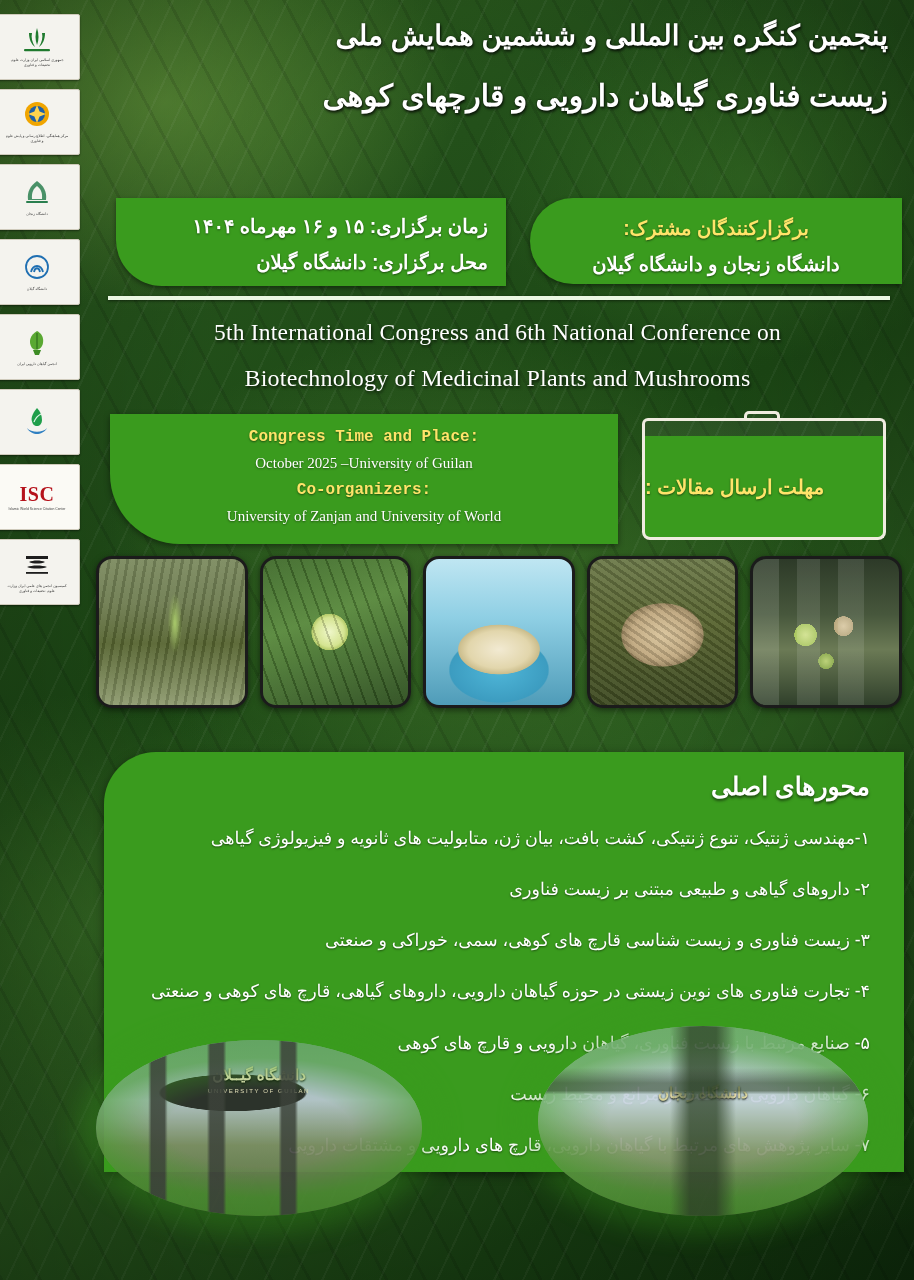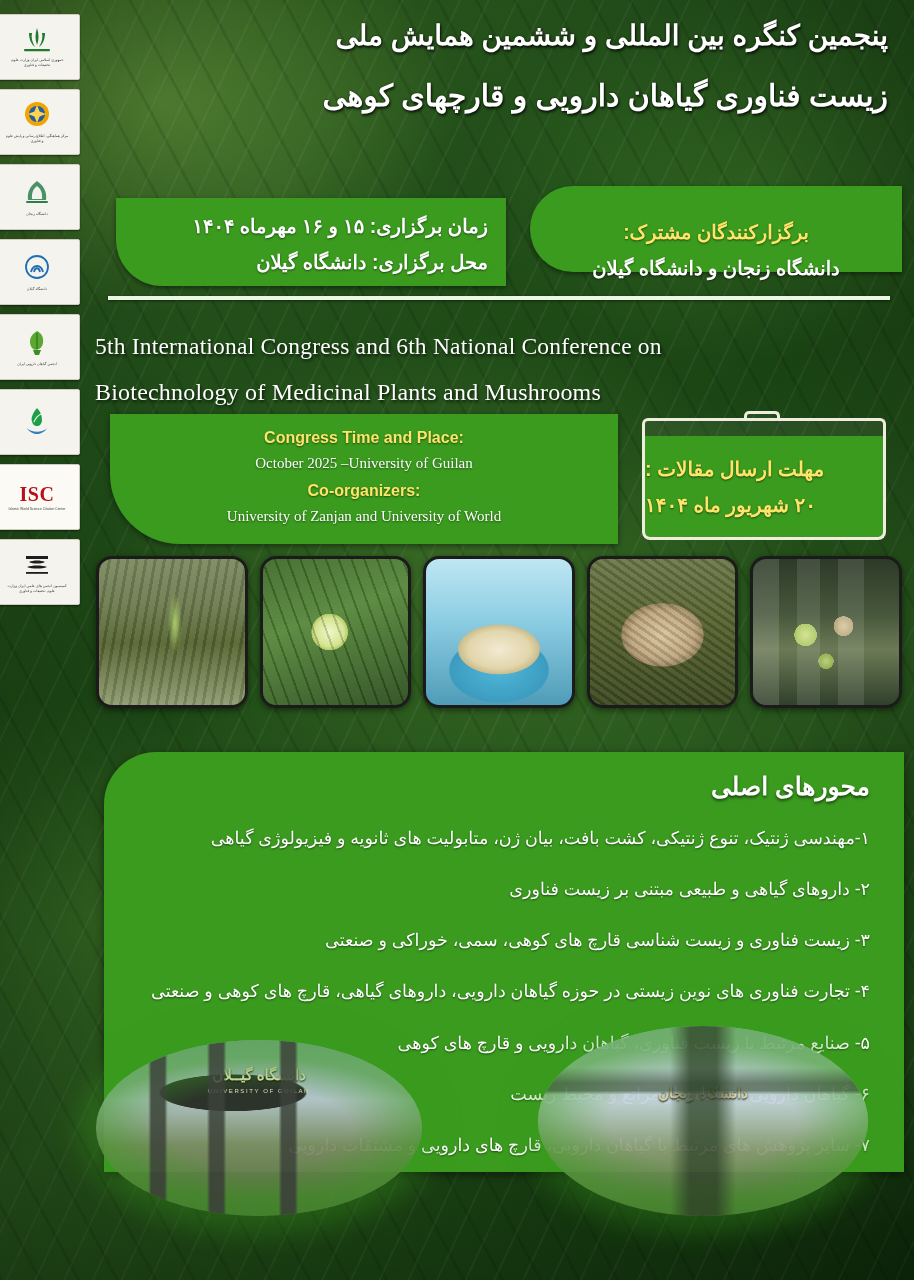--- a/index.html
+++ b/index.html
@@ -123,25 +123,25 @@
     top: 12px;
     width: 390px;
     height: 88px;
     border-radius: 0 0 0 46px;
     padding: 10px 18px 0 36px;
     text-align: right;
     direction: rtl;
   }
   .blk-org {
     right: 12px;
-    top: 0;
+    top: 12px;
     width: 372px;
     height: 86px;
     border-radius: 44px 0 0 44px;
-    padding: 28px 26px 0 26px;
+    padding: 12px 26px 0 26px;
     text-align: center;
     direction: rtl;
   }
   .blk-line {
     color: #ffffff;
     font-weight: bold;
     font-size: 19.5px;
     line-height: 1.85;
     direction: rtl;
     text-shadow: 0 1px 2px rgba(0,0,0,.5);
@@ -157,24 +157,24 @@
     width: 782px;
     height: 4px;
     background: #eaf7e2;
     box-shadow: 0 1px 3px rgba(0,0,0,.5);
     z-index: 5;
   }
 
   
   .en-head {
     position: absolute;
-    top: 328px;
+    top: 314px;
     left: 95px;
     width: 805px;
-    text-align: left;
+    text-align: center;
     direction: ltr;
     z-index: 5;
   }
   .en-line {
     font-family: "Liberation Serif", serif;
     color: #ffffff;
     font-size: 23.5px;
     line-height: 1.55;
     text-shadow: 1px 2px 3px rgba(0,0,0,.7);
     letter-spacing: .2px;
@@ -190,21 +190,21 @@
     height: 130px;
     background: #3a9b1e;
     border-radius: 0 0 0 70px;
     box-shadow: 0 2px 6px rgba(0,0,0,.45);
     padding: 10px 14px 0 14px;
     text-align: center;
     direction: ltr;
     z-index: 5;
   }
   .en-b-head {
-    font-family: Liberation Sans, sans-serif;
+    font-family: Liberation Mono, monospace;
     color: #ffe46a;
     font-size: 16px;
     font-weight: bold;
     line-height: 1.7;
     text-shadow: 0 1px 2px rgba(0,0,0,.5);
   }
   .en-b-text {
     font-family: "Liberation Serif", serif;
     color: #ffffff;
     font-size: 15px;
@@ -561,21 +561,20 @@
     <div class="en-b-text">October 2025 –University of Guilan</div>
     <div class="en-b-head">Co-organizers:</div>
     <div class="en-b-text">University of Zanjan and University of World</div>
   </div>
 
   <div class="deadline-wrap">
     <div class="dl-knob"></div>
     <div class="dl-lid"></div>
     <div class="dl-body">
       <div class="dl-line">مهلت ارسال مقالات :</div>
-      <div class="dl-line">۲۰ شهریور ماه ۱۴۰۴</div>
     </div>
   </div>
 
   <div class="photos">
     <div class="ph ph1"></div>
     <div class="ph ph2"></div>
     <div class="ph ph3"></div>
     <div class="ph ph4"></div>
     <div class="ph ph5"></div>
   </div>

